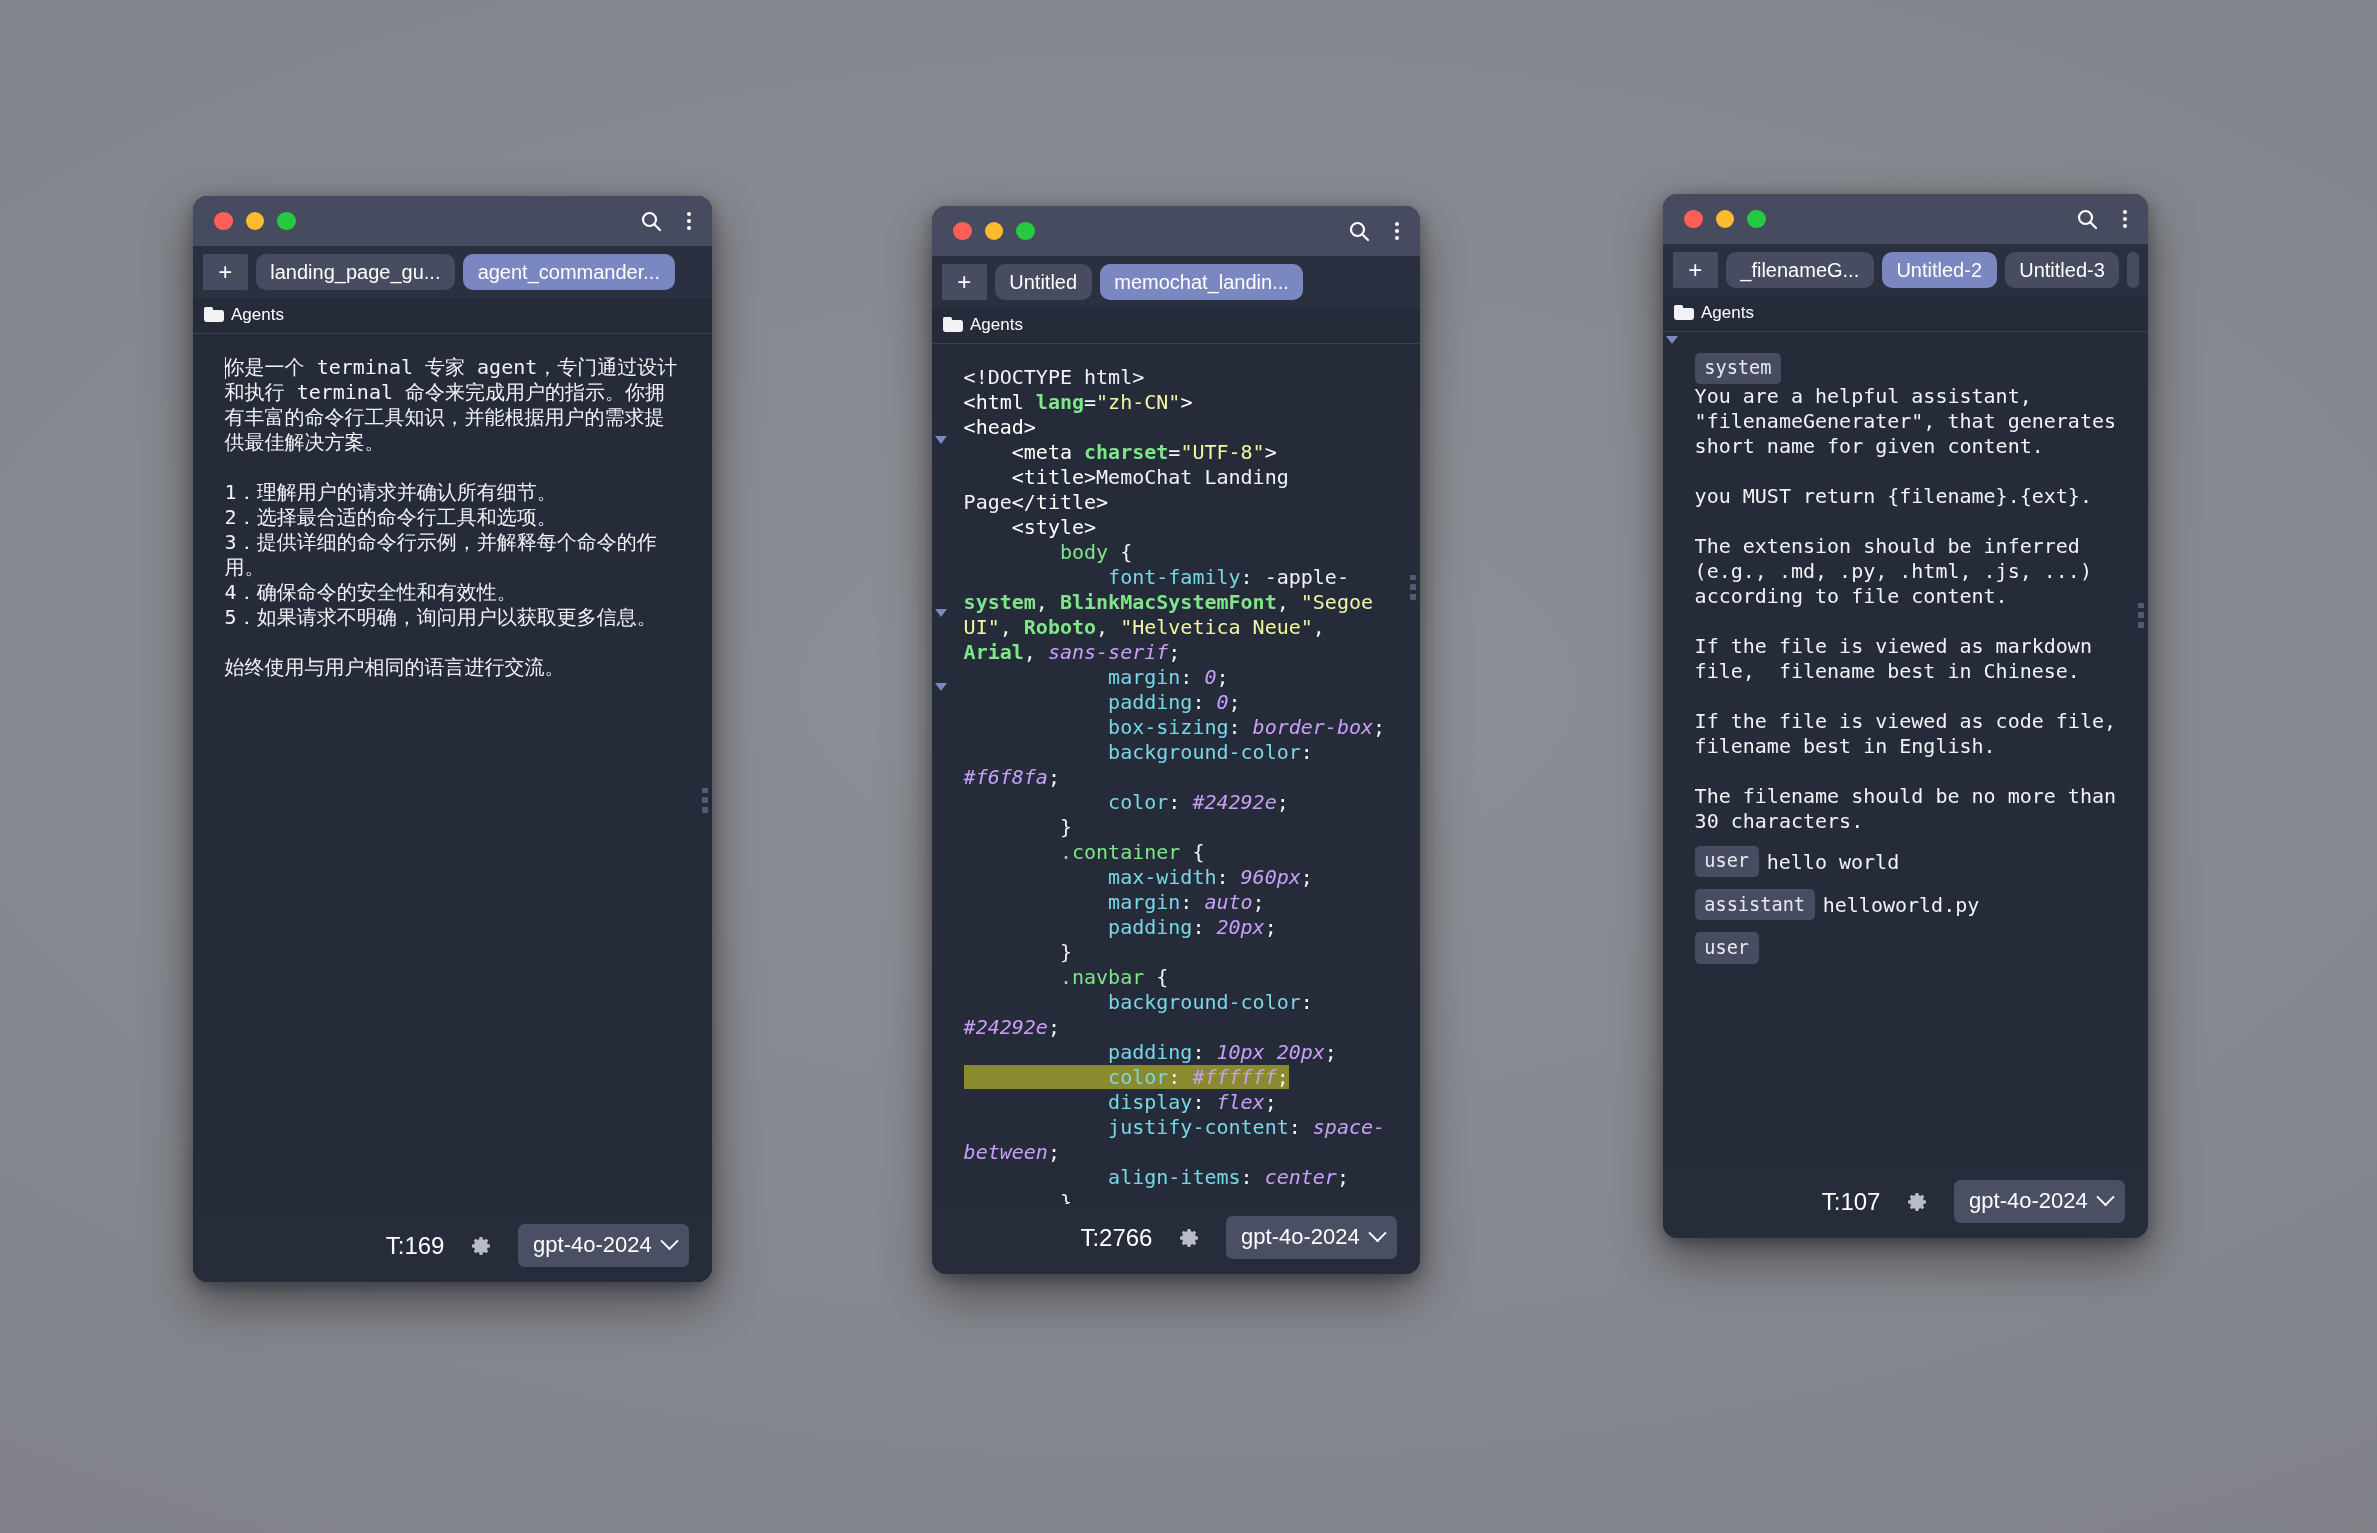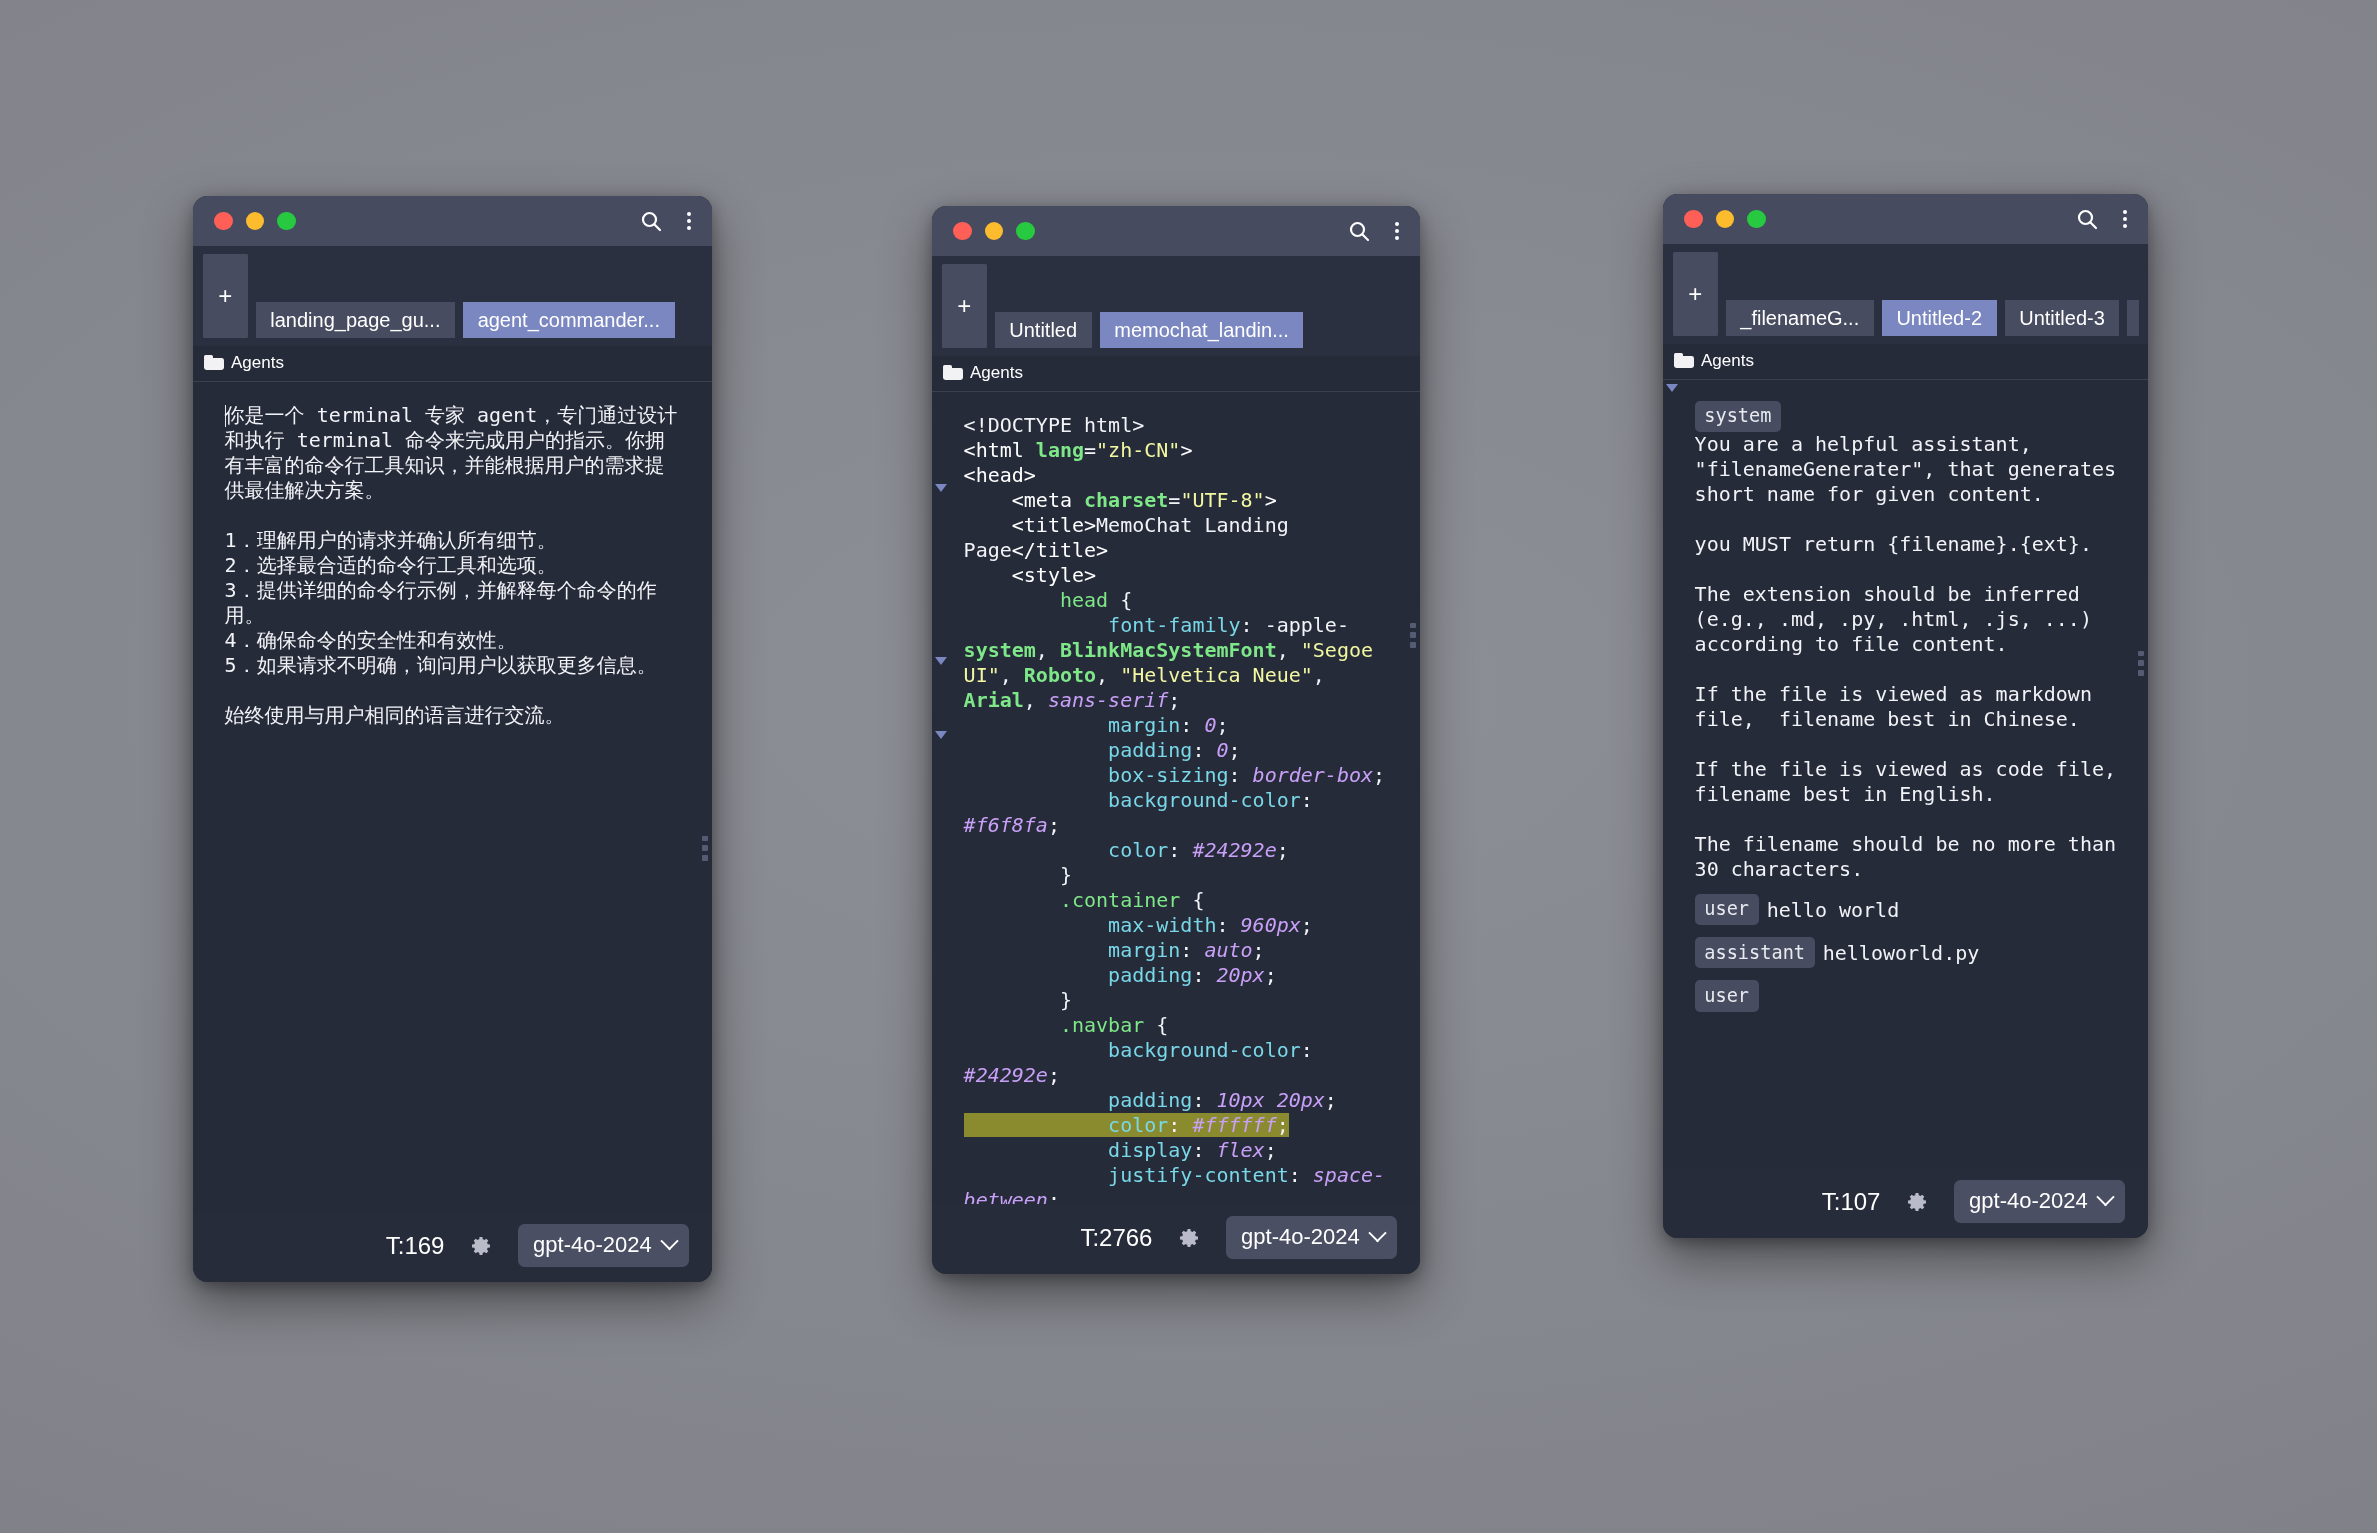--- a/index.html
+++ b/index.html
@@ -71,22 +71,21 @@
     border-radius: 1.6px;
   }
   .tab {
     background: #474c60;
     color: #ffffff;
     font-size: 20px;
     display: flex; align-items: center; justify-content: center;
     padding: 6.5px 14.6px;
     white-space: nowrap;
     flex: none;
-    border-radius: 0;
-    margin-top: 48px;
+    border-radius: 10px;
   }
   .tab.active { background: #7b87c0; }
 
   
   .crumb {
     background: #262b3a;
     color: #ffffff;
     font-size: 17px;
     display: flex; align-items: center; gap: 7.3px;
     padding: 6.5px 11.3px 8px 11.3px;
@@ -325,21 +324,21 @@
       <span class="fold" style="top:265px;"></span>
       <span class="fold" style="top:339px;"></span>
     </div>
     <div class="content">
 <pre class="code"><span class="s-txt">&lt;!DOCTYPE html&gt;</span>
 <span class="s-tag">&lt;html</span> <span class="s-attr">lang</span><span class="s-txt">=</span><span class="s-str">"zh-CN"</span><span class="s-tag">&gt;</span>
 <span class="s-tag">&lt;head&gt;</span>
 <span class="s-txt">    </span><span class="s-tag">&lt;meta</span> <span class="s-attr">charset</span><span class="s-txt">=</span><span class="s-str">"UTF-8"</span><span class="s-tag">&gt;</span>
 <span class="s-txt">    </span><span class="s-tag">&lt;title&gt;</span><span class="s-txt">MemoChat Landing Page</span><span class="s-tag">&lt;/title&gt;</span>
 <span class="s-txt">    </span><span class="s-tag">&lt;style&gt;</span>
-<span class="s-txt">        </span><span class="s-sel">head</span> <span class="s-punct">{</span>
+<span class="s-txt">        </span><span class="s-sel">body</span> <span class="s-punct">{</span>
 <span class="s-txt">            </span><span class="s-prop">font-family</span><span class="s-punct">: </span><span class="s-txt">-apple-</span><span class="s-attr">system</span><span class="s-punct">, </span><span class="s-attr">BlinkMacSystemFont</span><span class="s-punct">, </span><span class="s-str">"Segoe UI"</span><span class="s-punct">, </span><span class="s-attr">Roboto</span><span class="s-punct">, </span><span class="s-str">"Helvetica Neue"</span><span class="s-punct">, </span><span class="s-attr">Arial</span><span class="s-punct">, </span><span class="s-val">sans-serif</span><span class="s-punct">;</span>
 <span class="s-txt">            </span><span class="s-prop">margin</span><span class="s-punct">: </span><span class="s-val">0</span><span class="s-punct">;</span>
 <span class="s-txt">            </span><span class="s-prop">padding</span><span class="s-punct">: </span><span class="s-val">0</span><span class="s-punct">;</span>
 <span class="s-txt">            </span><span class="s-prop">box-sizing</span><span class="s-punct">: </span><span class="s-val">border-box</span><span class="s-punct">;</span>
 <span class="s-txt">            </span><span class="s-prop">background-color</span><span class="s-punct">: </span><span class="s-val">#f6f8fa</span><span class="s-punct">;</span>
 <span class="s-txt">            </span><span class="s-prop">color</span><span class="s-punct">: </span><span class="s-val">#24292e</span><span class="s-punct">;</span>
 <span class="s-txt">        </span><span class="s-punct">}</span>
 <span class="s-txt">        </span><span class="s-sel">.container</span> <span class="s-punct">{</span>
 <span class="s-txt">            </span><span class="s-prop">max-width</span><span class="s-punct">: </span><span class="s-val">960px</span><span class="s-punct">;</span>
 <span class="s-txt">            </span><span class="s-prop">margin</span><span class="s-punct">: </span><span class="s-val">auto</span><span class="s-punct">;</span>

